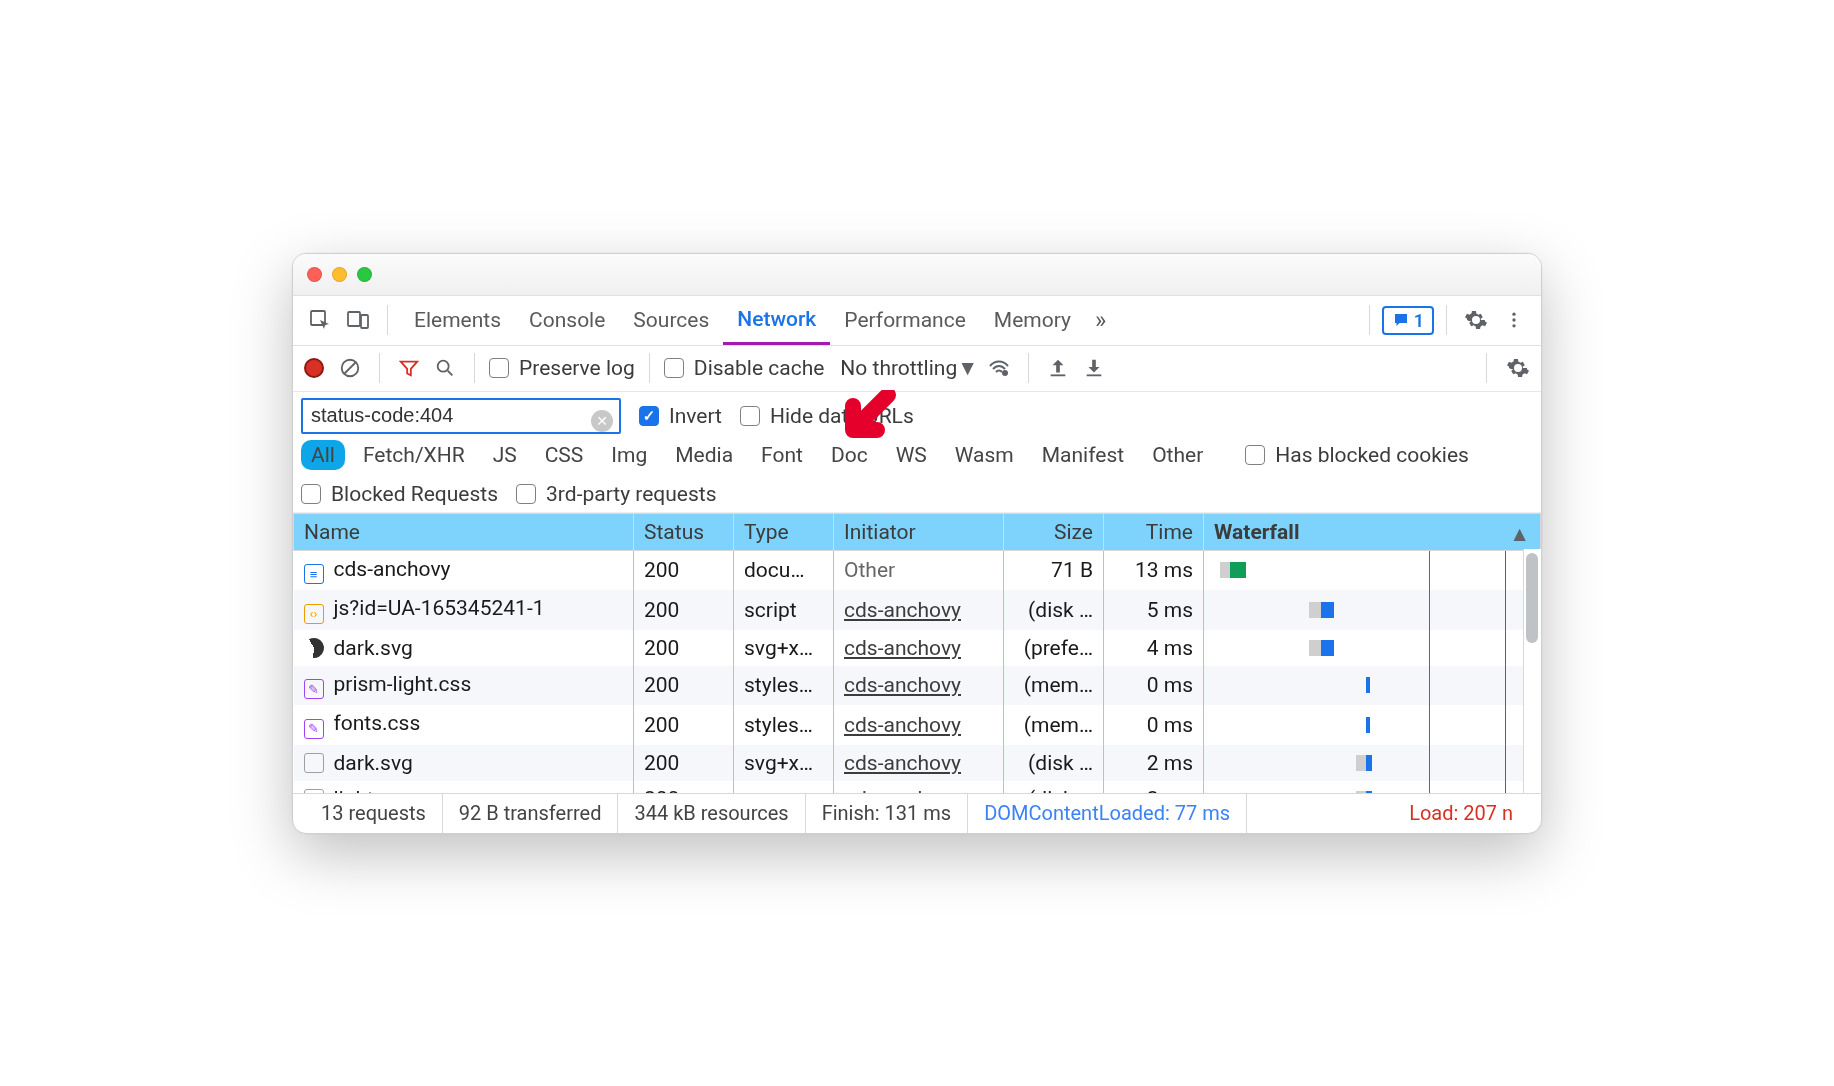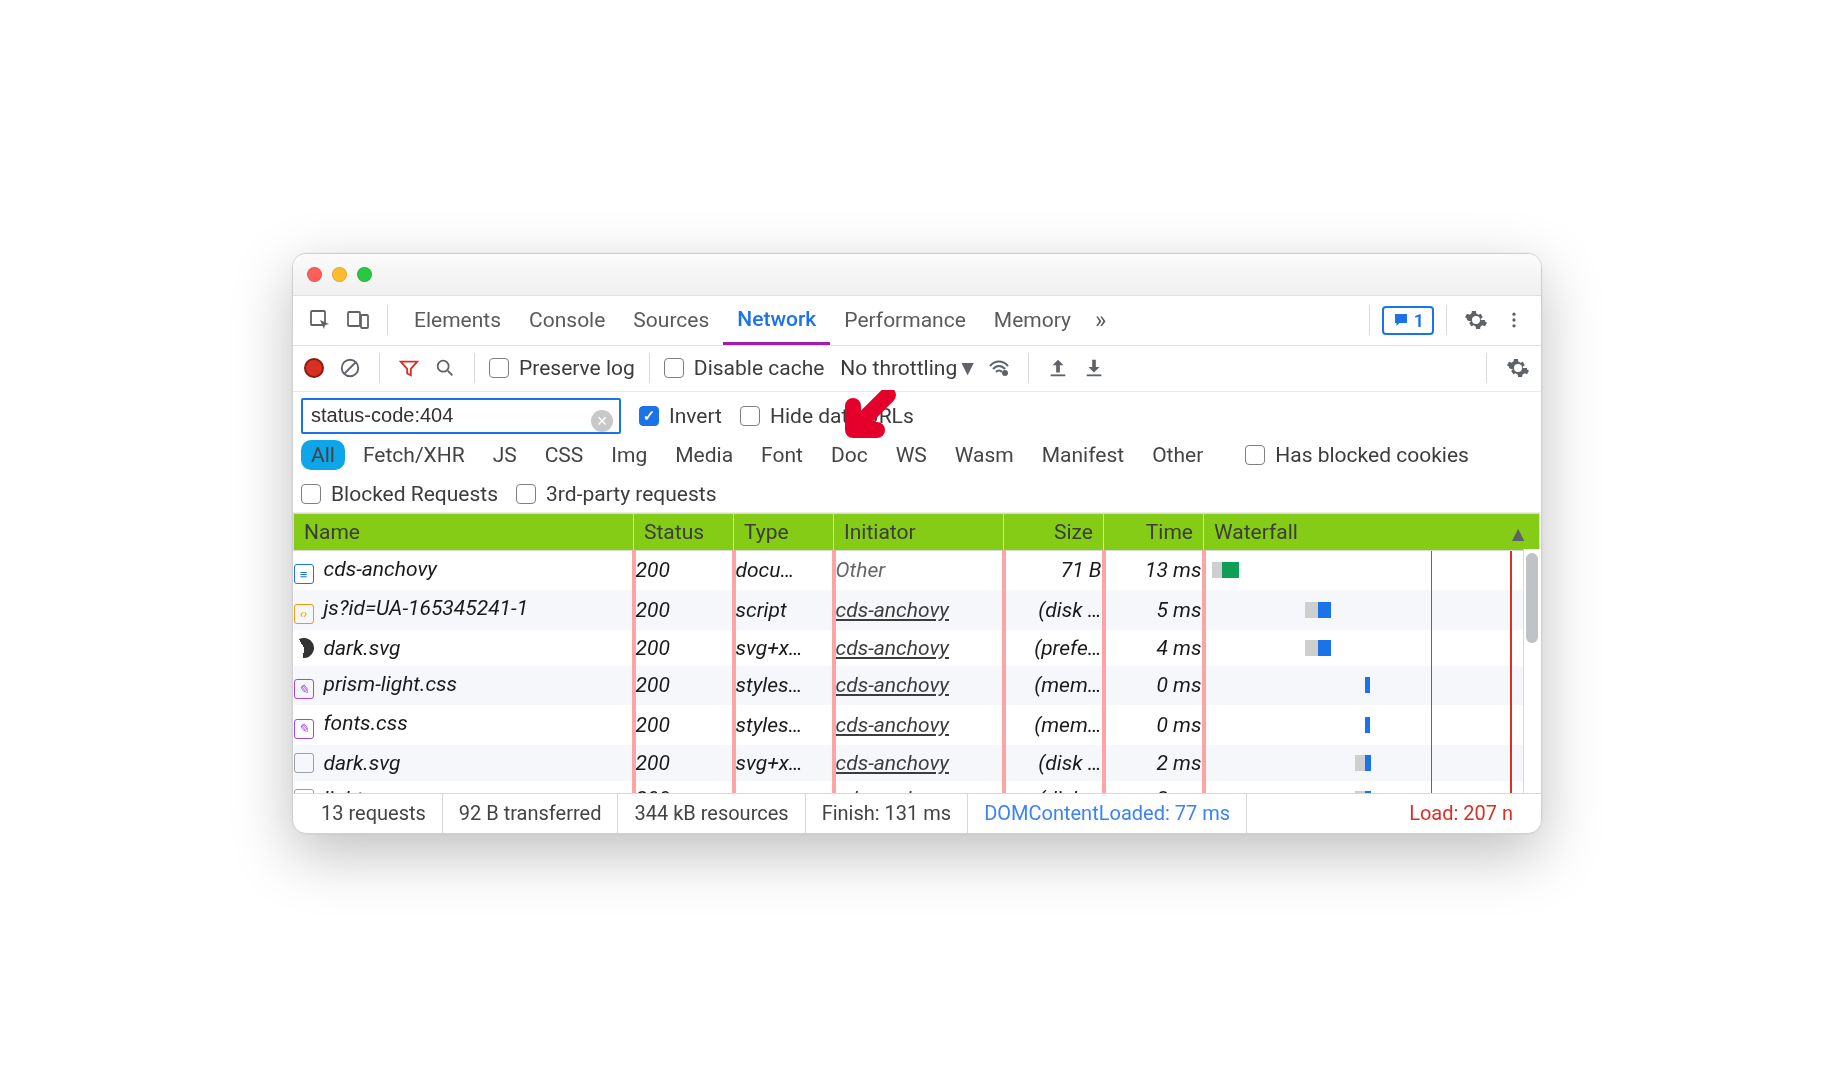--- a/index.html
+++ b/index.html
@@ -91,27 +91,27 @@
     width: 22px; height: 22px; border-radius: 50%; background: #c8c8c8;
     display: flex; align-items:center; justify-content:center; color:#fff; font-size:14px;
   }
   .red-arrow { position: absolute; top: -2px; left: 540px; pointer-events: none; }
   .type-pill { padding: 3px 10px; border-radius: 10px; cursor: pointer; color:#444; }
   .type-pill.active { background: #0ea5e9; }
   
   .nettable { width: 100%; border-collapse: collapse; font-size: 21px; }
   .nettable th {
     text-align: left; font-weight: 400; color: #3c3c3c;
-    background: #84cc16; border: 1px solid #d6d8da; padding: 6px 10px;
+    background: #7dd3fc; border: 1px solid #d6d8da; padding: 6px 10px;
     font-size: 21px;
   }
   .nettable th.size, .nettable th.time { text-align: right; }
-  .nettable th.waterfall { position: relative; }
+  .nettable th.waterfall { position: relative; font-weight: bold; }
   .sort-asc { position: absolute; right: 10px; top: 8px; color:#5f6368; }
-  .nettable td { border-right: 4px solid #fca5a5; padding: 6px 0; white-space: nowrap; overflow:hidden; text-overflow: ellipsis; font-style: italic; }
+  .nettable td { border-right: 1px solid #fca5a5; padding: 6px 10px; white-space: nowrap; overflow:hidden; text-overflow: ellipsis; }
   .nettable tbody tr:nth-child(even) td { background: #f5f7fa; }
   .nettable td.size, .nettable td.time { text-align: right; }
   .nettable td.initiator { color: #3c3c3c; text-decoration: underline; }
   .nettable td.initiator.no-u { text-decoration: none; color:#666; }
   .file-ico { width: 20px; height: 20px; display: inline-flex; align-items:center; justify-content:center; border:1.5px solid; border-radius:3px; font-size:13px; margin-right:10px; vertical-align:-3px; }
   .file-ico.doc  { border-color:#1a73e8; color:#1a73e8; }
   .file-ico.js   { border-color:#f29900; color:#f29900; }
   .file-ico.gray { border-color:#9aa0a6; color:#9aa0a6; }
   .file-ico.css  { border-color:#a142f4; color:#a142f4; }
   .file-ico.dark { border:none; background: conic-gradient(#333 0 60%, transparent 60% 100%); border-radius:50%; transform: rotate(-30deg); }

